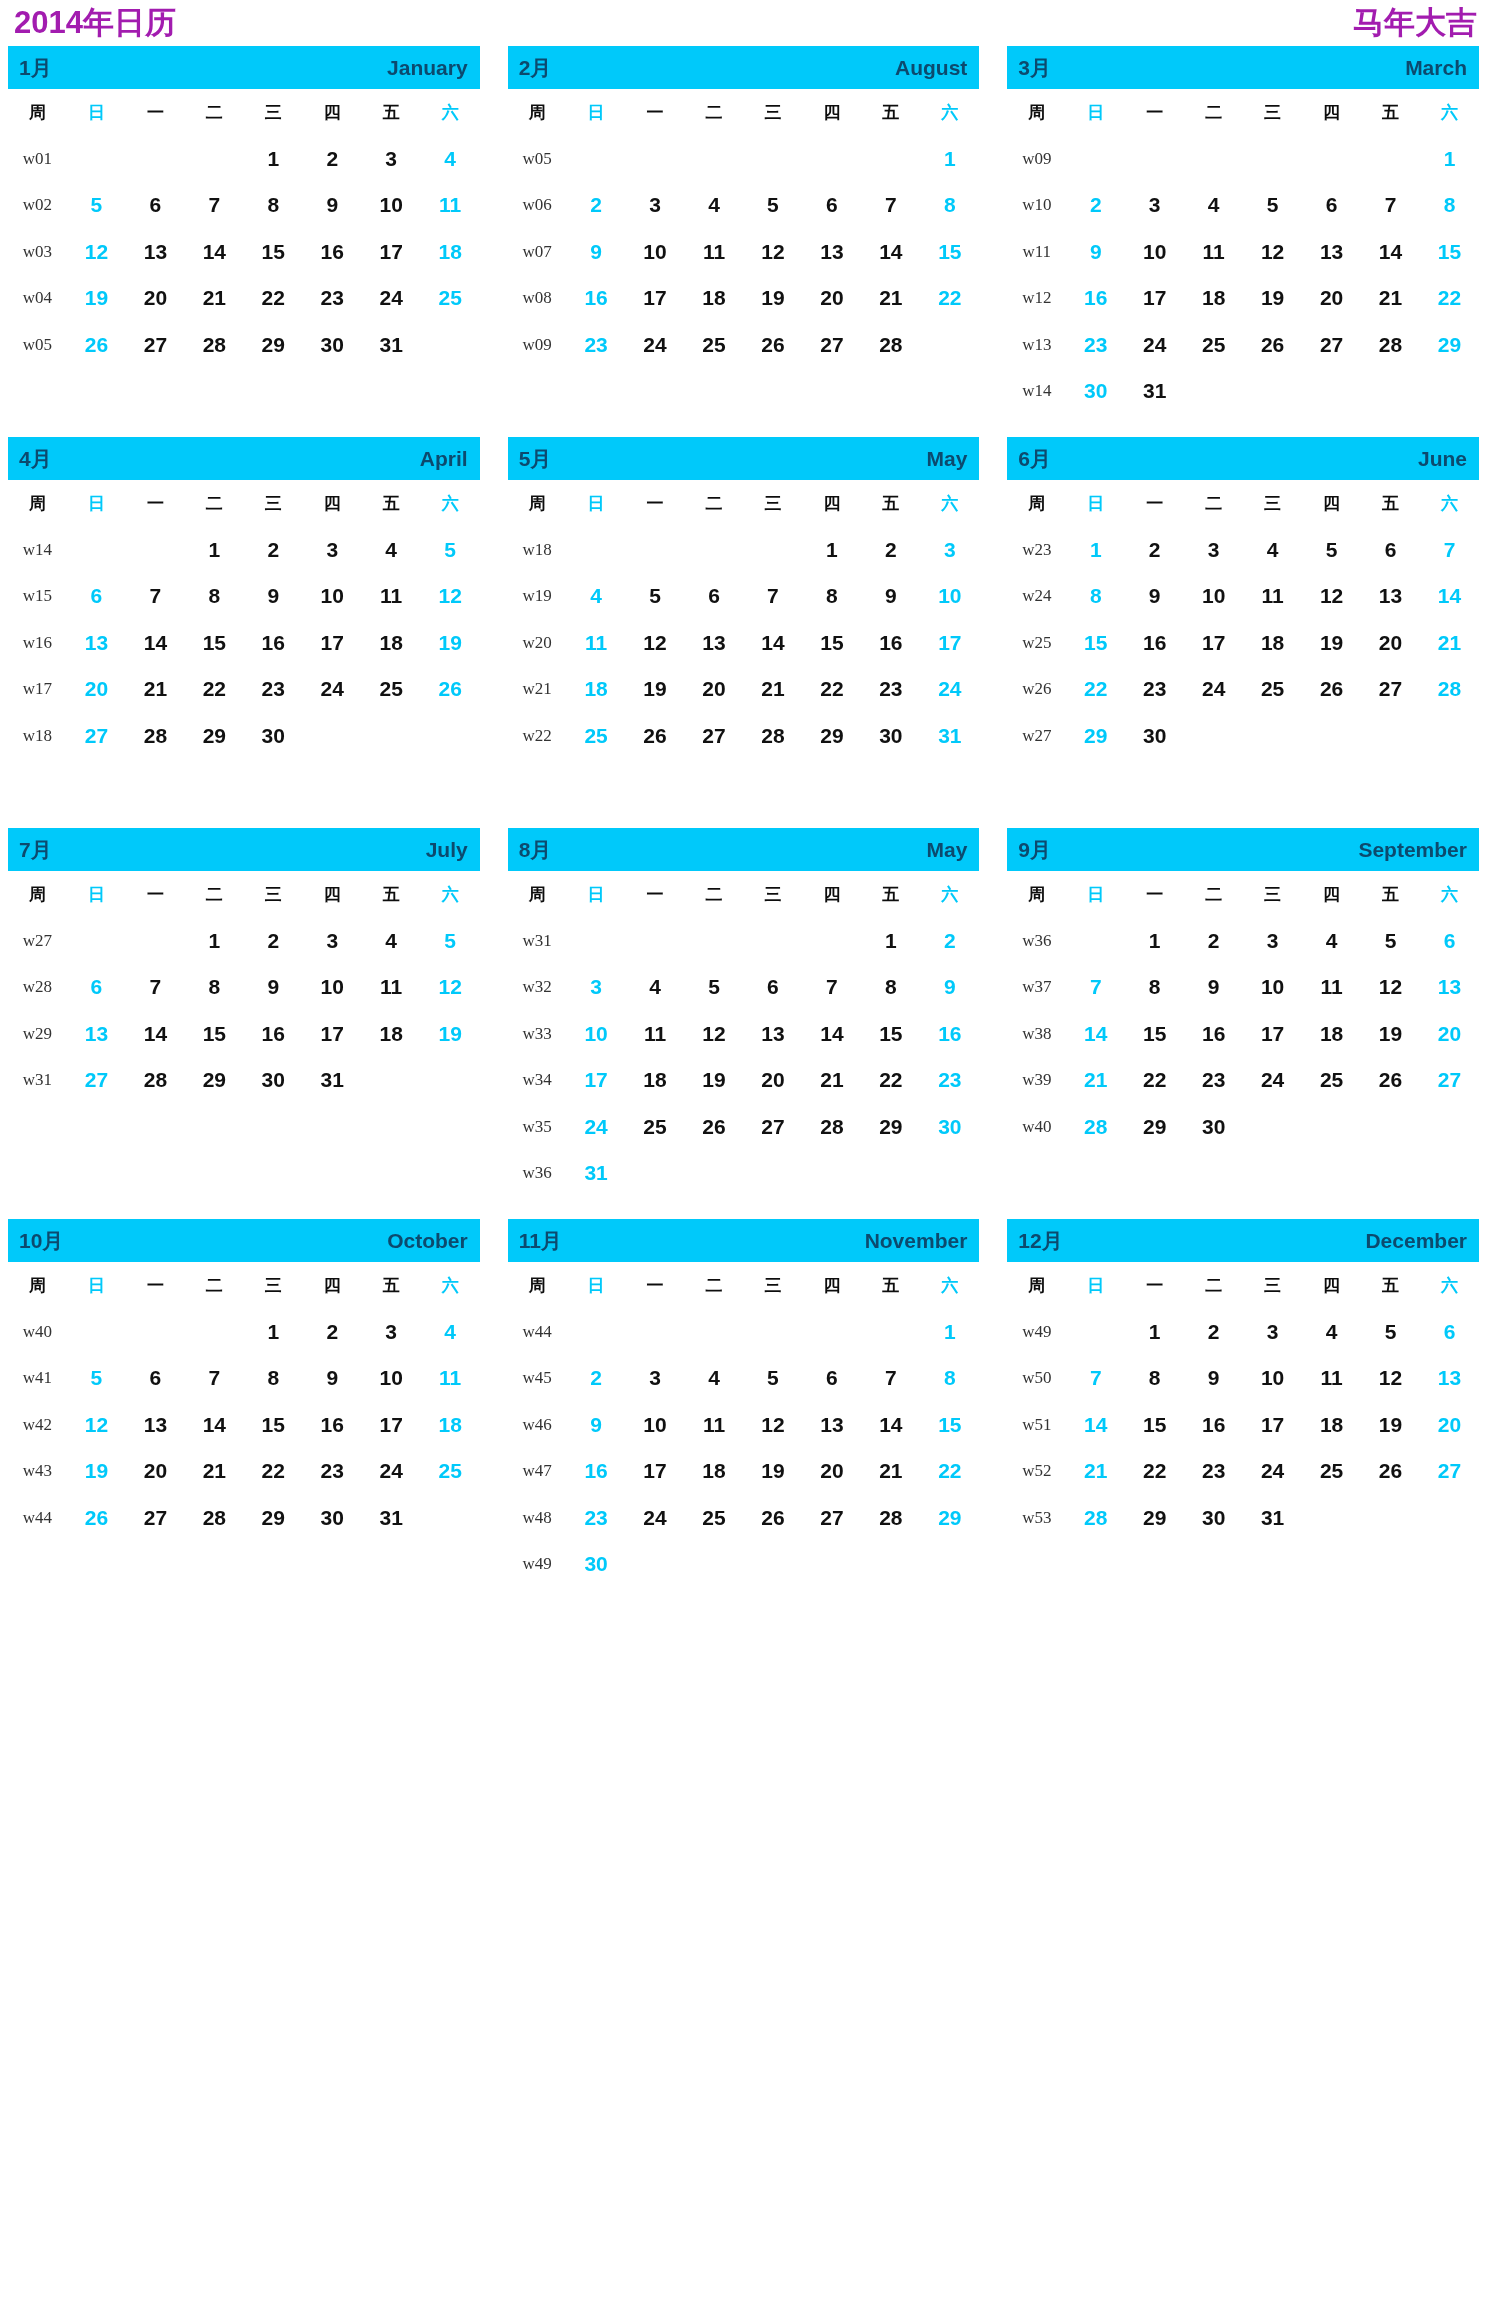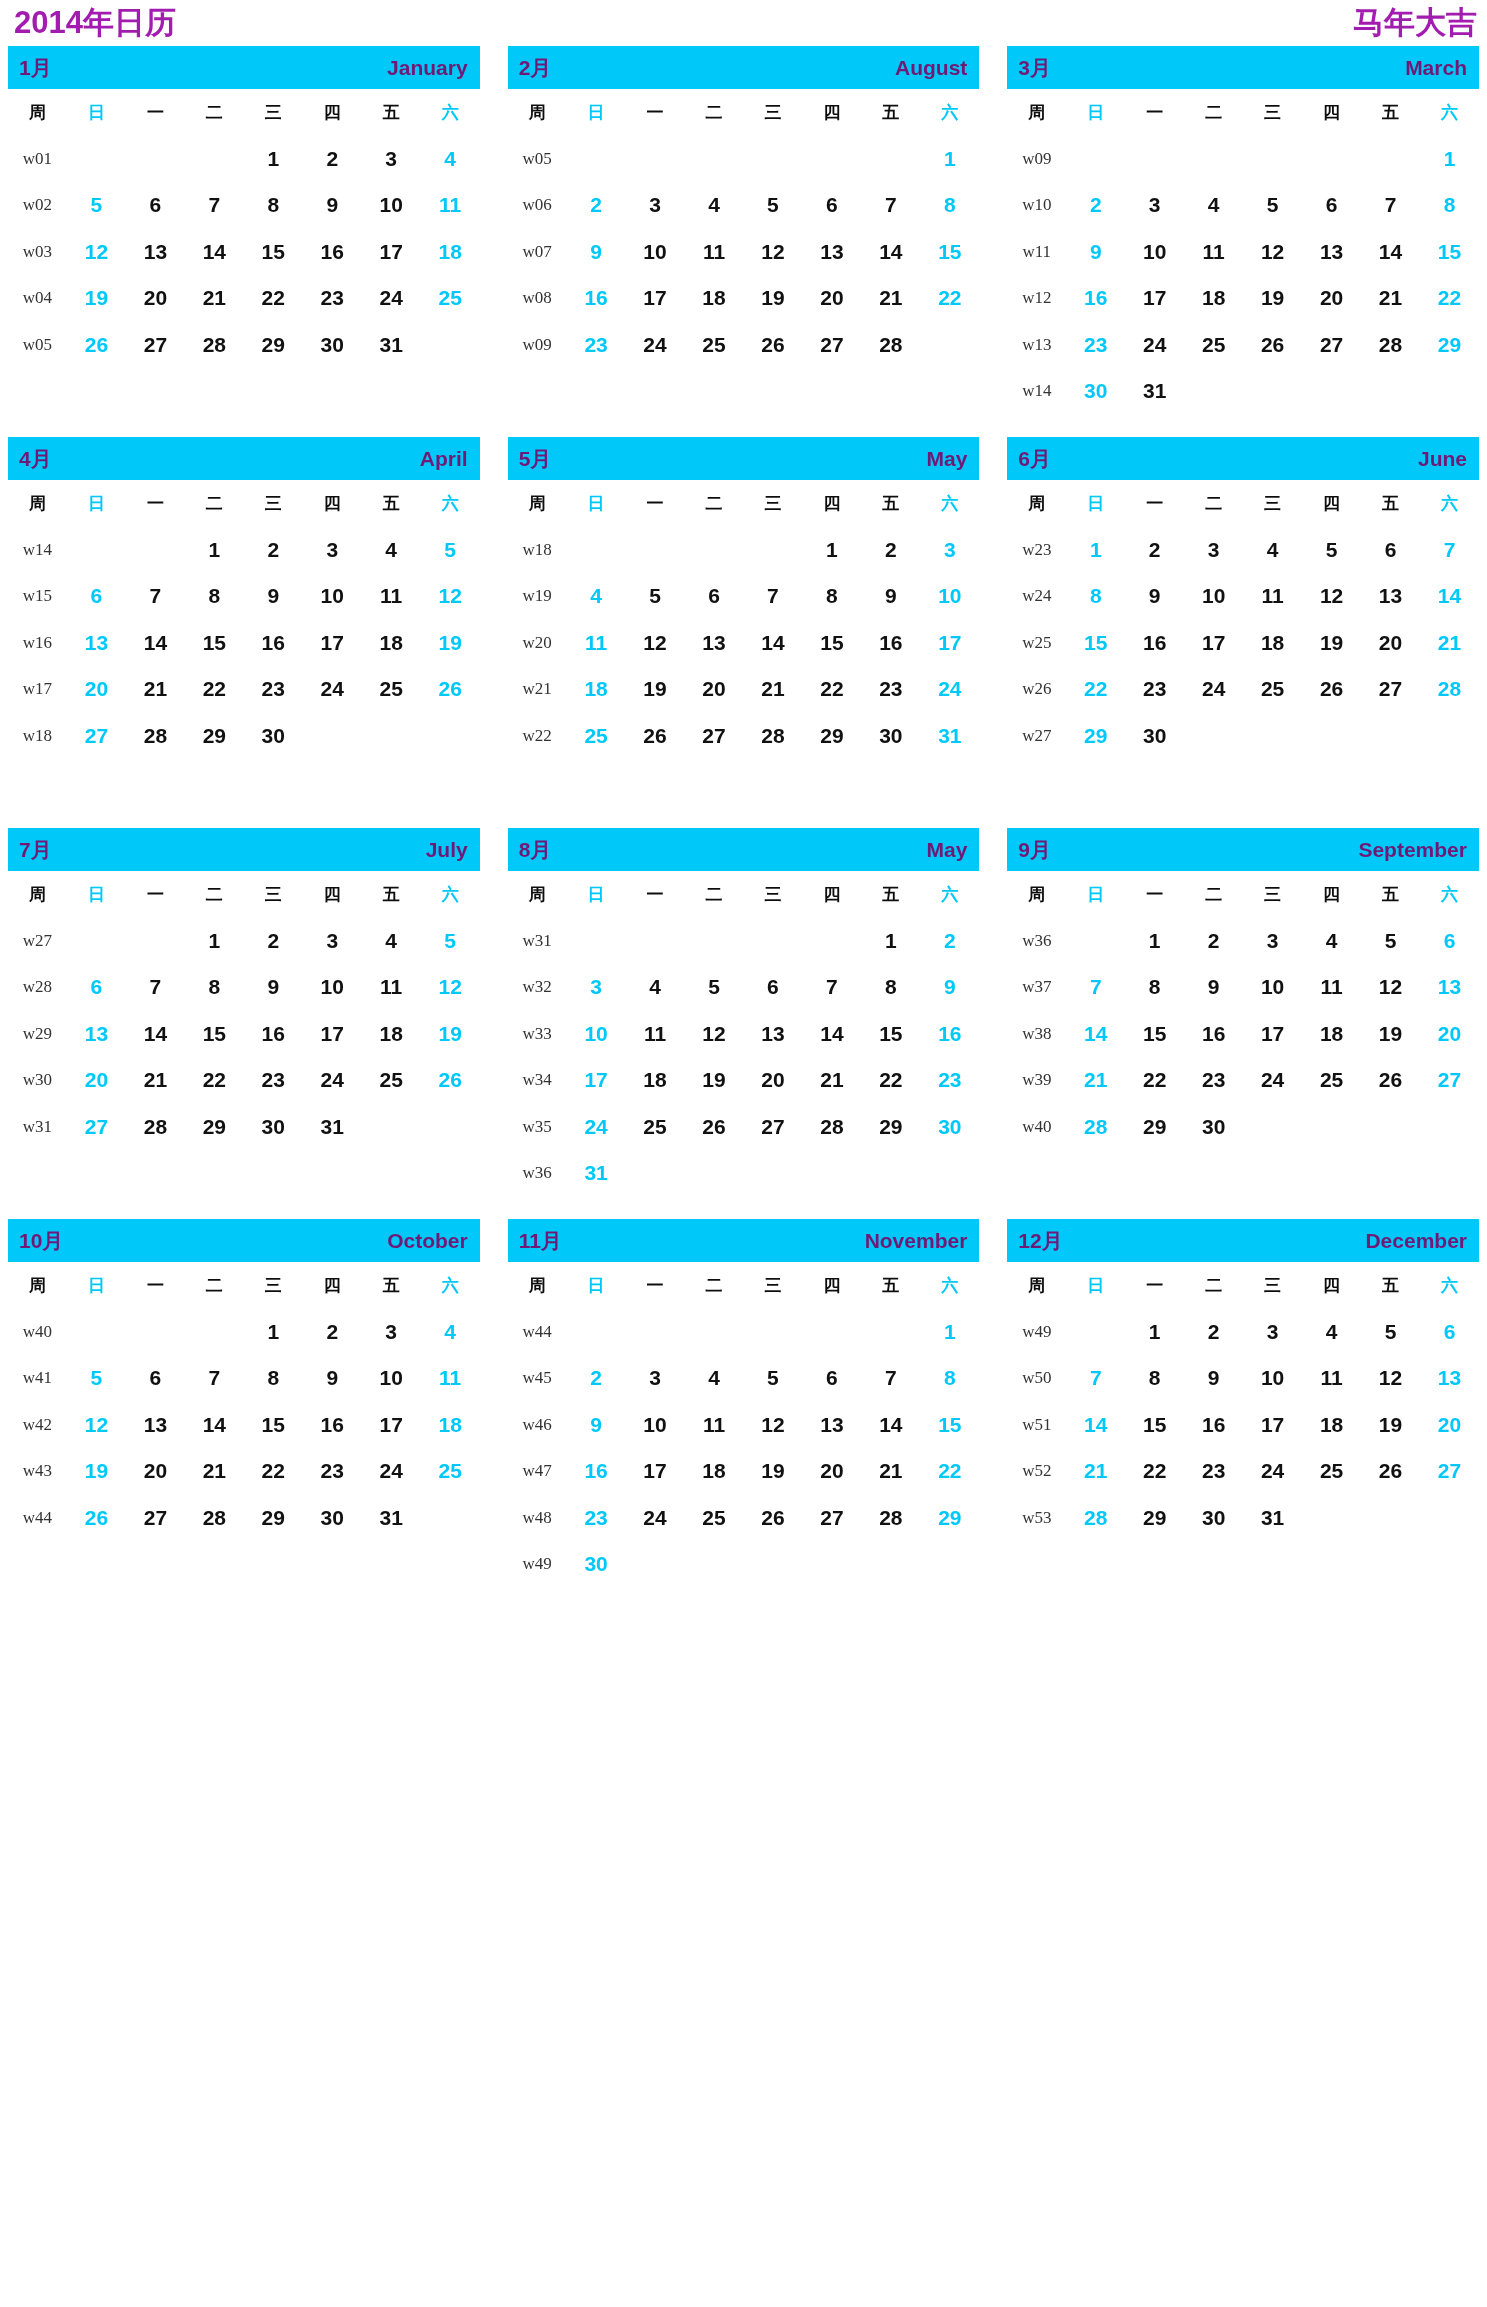--- a/index.html
+++ b/index.html
@@ -58,21 +58,21 @@
   .month-head {
     background: #00c9fa;
     height: 43px;
     display: flex;
     align-items: center;
     justify-content: space-between;
     padding: 0 12px 0 11px;
     box-sizing: border-box;
   }
   .month-cn, .month-en {
-    color: #701a75;
+    color: #0c4a6e;
     font-size: 21px;
     font-weight: bold;
     line-height: 43px;
     white-space: nowrap;
   }
 
   
   table.month-table {
     width: 100%;
     border-collapse: collapse;
@@ -685,30 +685,20 @@
               <td class="weeknum">w29</td>
               <td class="day weekend">13</td>
               <td class="day">14</td>
               <td class="day">15</td>
               <td class="day">16</td>
               <td class="day">17</td>
               <td class="day">18</td>
               <td class="day weekend">19</td>
             </tr>
             <tr>
-              <td class="weeknum">w30</td>
-              <td class="day weekend">20</td>
-              <td class="day">21</td>
-              <td class="day">22</td>
-              <td class="day">23</td>
-              <td class="day">24</td>
-              <td class="day">25</td>
-              <td class="day weekend">26</td>
-            </tr>
-            <tr>
               <td class="weeknum">w31</td>
               <td class="day weekend">27</td>
               <td class="day">28</td>
               <td class="day">29</td>
               <td class="day">30</td>
               <td class="day">31</td>
               <td class="day empty"></td>
               <td class="day weekend empty"></td>
             </tr>
           </tbody>

